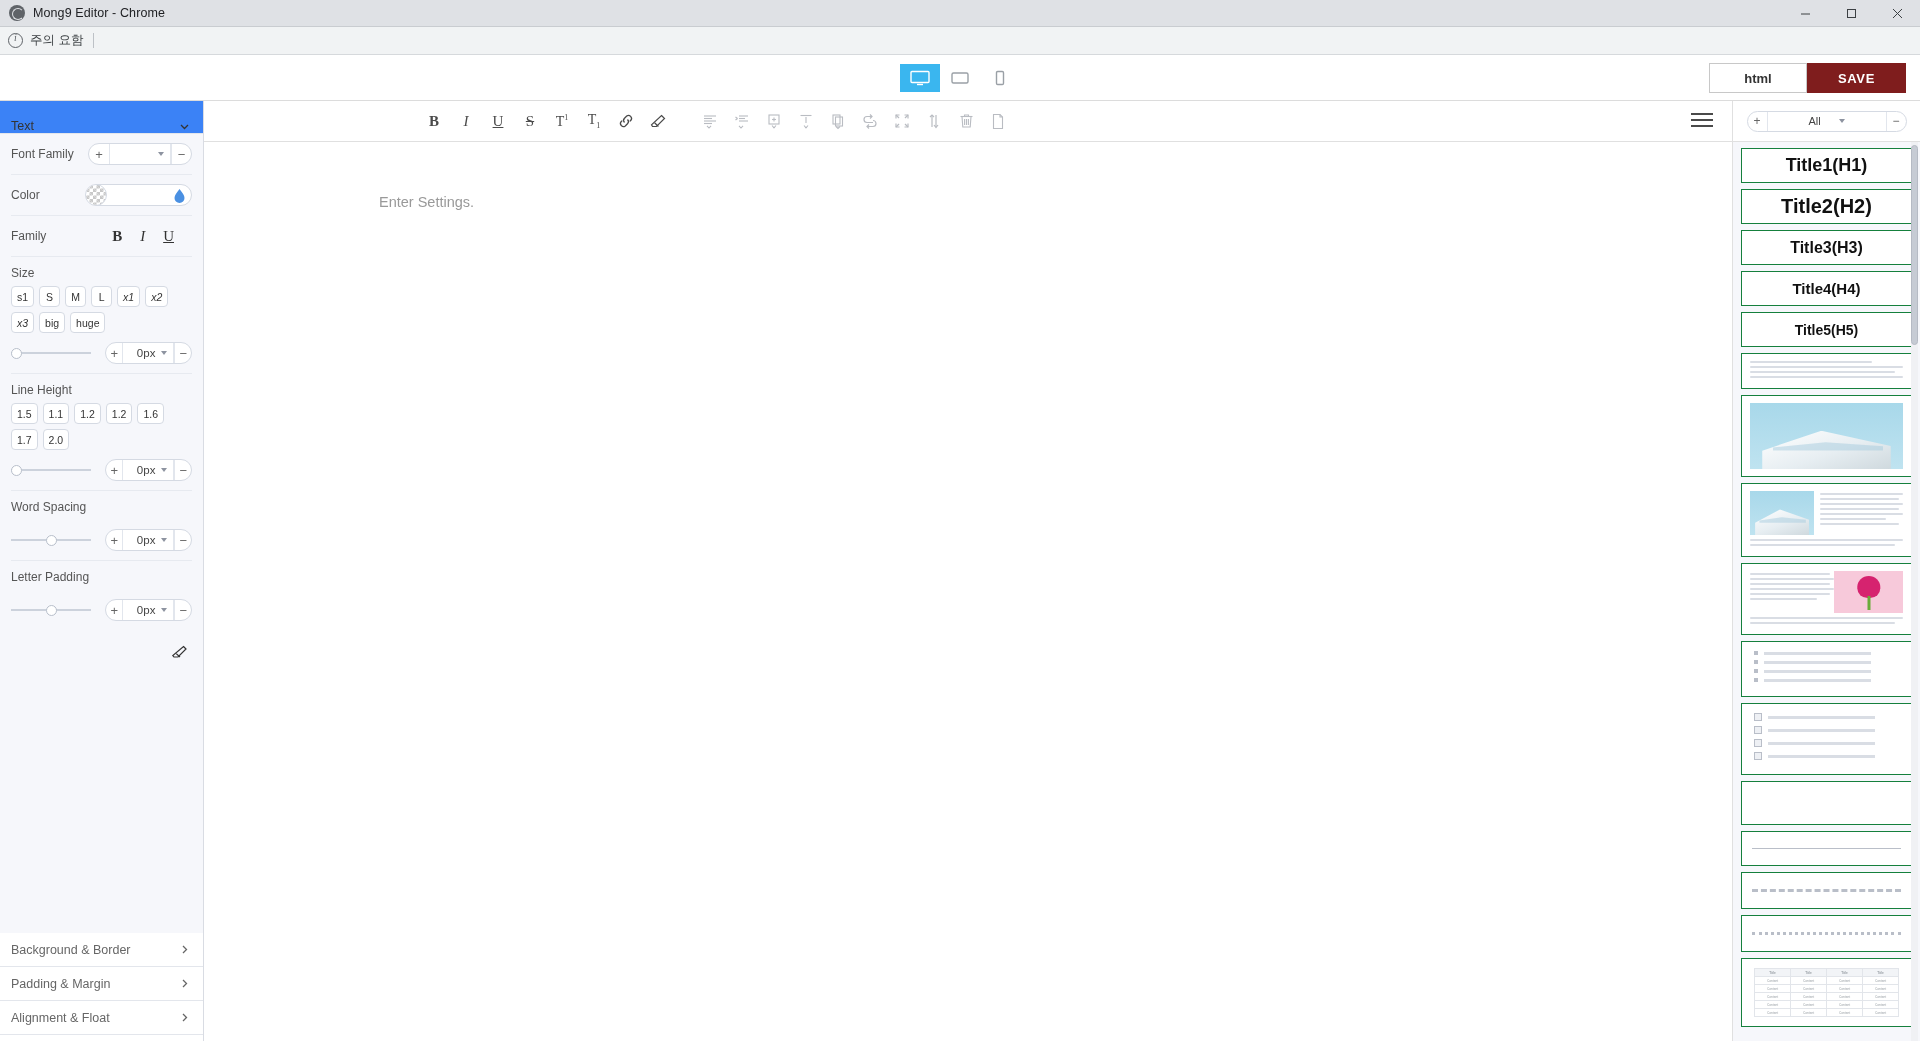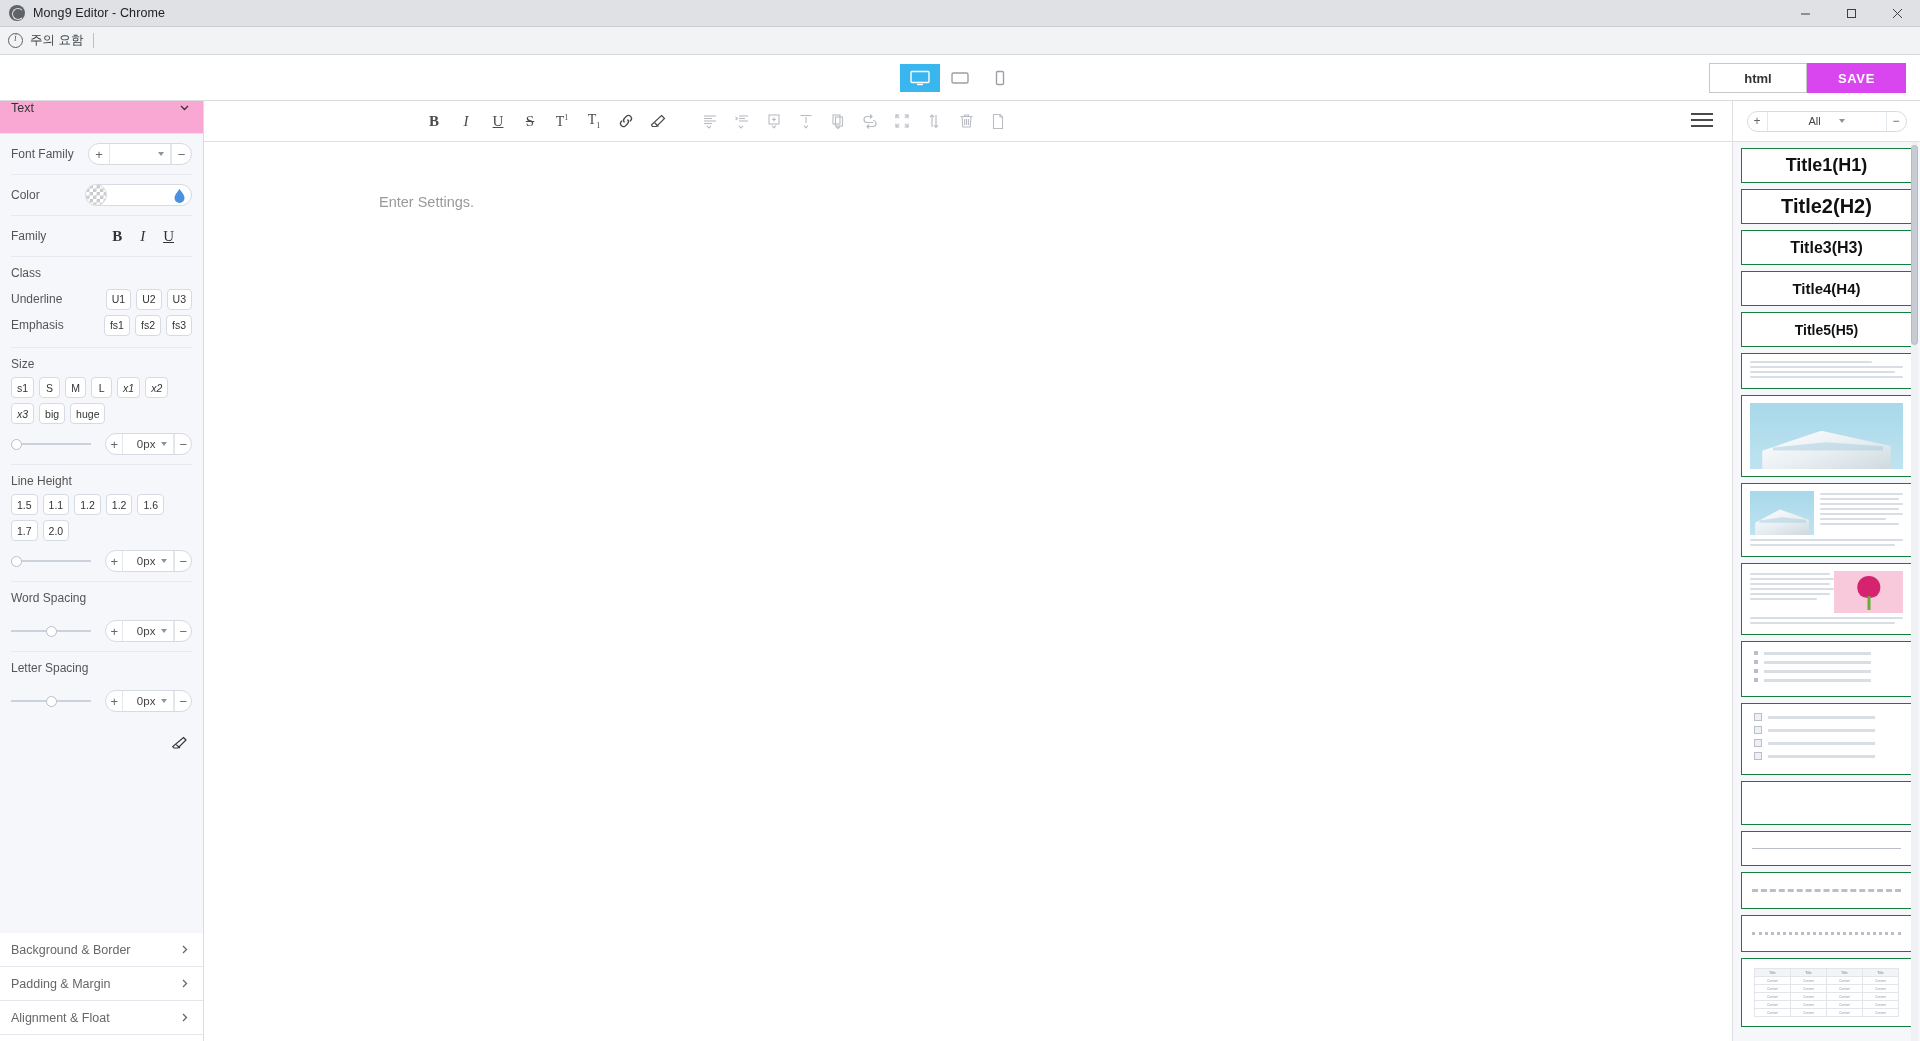--- a/index.html
+++ b/index.html
@@ -67,43 +67,43 @@
   .appbar-right {
     position: absolute; right: 14px; top: 0; height: 46px;
     display: flex; align-items: center; gap: 0;
   }
   .btn-html {
     width: 98px; height: 30px; border: 1px solid #c8c8c8; background: #fff;
     font-size: 13px; font-weight: bold; color: #333; cursor: pointer;
     display: flex; align-items: center; justify-content: center;
   }
   .btn-save {
-    width: 99px; height: 30px; background: #d946ef; color: #fff;
+    width: 99px; height: 30px; background: #7f1d1d; color: #fff;
     font-size: 13px; font-weight: bold; letter-spacing: .6px; cursor: pointer;
     display: flex; align-items: center; justify-content: center; border: none;
   }
 
   
   .main { display: flex; height: 968px; }
 
   
   .left-panel {
     width: 204px; flex: none; background: #fff;
     border-right: 1px solid #d9dce3; display: flex; flex-direction: column;
     overflow: hidden;
   }
   .lp-header {
     height: 40px; display: flex; align-items: center; justify-content: space-between;
     padding: 0 12px 0 11px; border-bottom: 1px solid #e3e6ec;
   }
   .lp-title { font-size: 16.5px; font-weight: bold; color: #111; }
   .lp-close { cursor: pointer; color: #333; line-height: 0; }
   .lp-section-head {
-    height: 33px; display: flex; align-items: flex-start; justify-content: space-between;
-    padding: 0 12px 0 11px; border-bottom: 1px solid #e3e6ec; background: #f9a8d4;
+    height: 33px; display: flex; align-items: flex-end; justify-content: space-between;
+    padding: 0 12px 0 11px; border-bottom: 1px solid #e3e6ec; background: #3b82f6;
   }
   .lp-section-head span { font-size: 12.5px; color: #333; }
   .lp-body { background: #f6f7fb; padding: 0 11px; flex: 1 1 auto; overflow: hidden; }
   .row {
     display: flex; align-items: center; min-height: 41px;
     border-bottom: 1px solid #e7eaf0;
   }
   .row.nobd { border-bottom: none; }
   .row-label { font-size: 12px; color: #555; flex: none; }
   .row-right { margin-left: auto; display: flex; align-items: center; }
@@ -409,43 +409,20 @@
         <div class="row-label">Family</div>
         <div class="row-right">
           <div class="styleicons">
             <span style="font-weight:bold">B</span>
             <span style="font-style:italic">I</span>
             <span style="text-decoration:underline">U</span>
           </div>
         </div>
       </div>
 
-      <div class="group">
-        <div class="group-label">Class</div>
-        <div class="row nobd" style="min-height:26px">
-          <div class="row-label">Underline</div>
-          <div class="row-right">
-            <div class="chips">
-              <div class="chip">U1</div>
-              <div class="chip">U2</div>
-              <div class="chip">U3</div>
-            </div>
-          </div>
-        </div>
-        <div class="row nobd" style="min-height:26px">
-          <div class="row-label">Emphasis</div>
-          <div class="row-right">
-            <div class="chips">
-              <div class="chip">fs1</div>
-              <div class="chip">fs2</div>
-              <div class="chip">fs3</div>
-            </div>
-          </div>
-        </div>
-      </div>
 
       <div class="group">
         <div class="group-label">Size</div>
         <div class="chips">
           <div class="chip">s1</div>
           <div class="chip">S</div>
           <div class="chip">M</div>
           <div class="chip">L</div>
           <div class="chip italic">x1</div>
           <div class="chip italic">x2</div>
@@ -508,21 +485,21 @@
             <div class="fieldwrap">
               <span class="fieldval">0px</span>
               <span class="caret"></span>
             </div>
             <div class="pm minus">−</div>
           </div>
         </div>
       </div>
 
       <div class="group nobd">
-        <div class="group-label">Letter Spacing</div>
+        <div class="group-label">Letter Padding</div>
         <div class="sliderrow">
           <div class="slider">
             <div class="track"></div>
             <div class="knob" style="left:35px"></div>
           </div>
           <div class="stepper" style="margin-left:14px">
             <div class="pm">+</div>
             <div class="fieldwrap">
               <span class="fieldval">0px</span>
               <span class="caret"></span>

